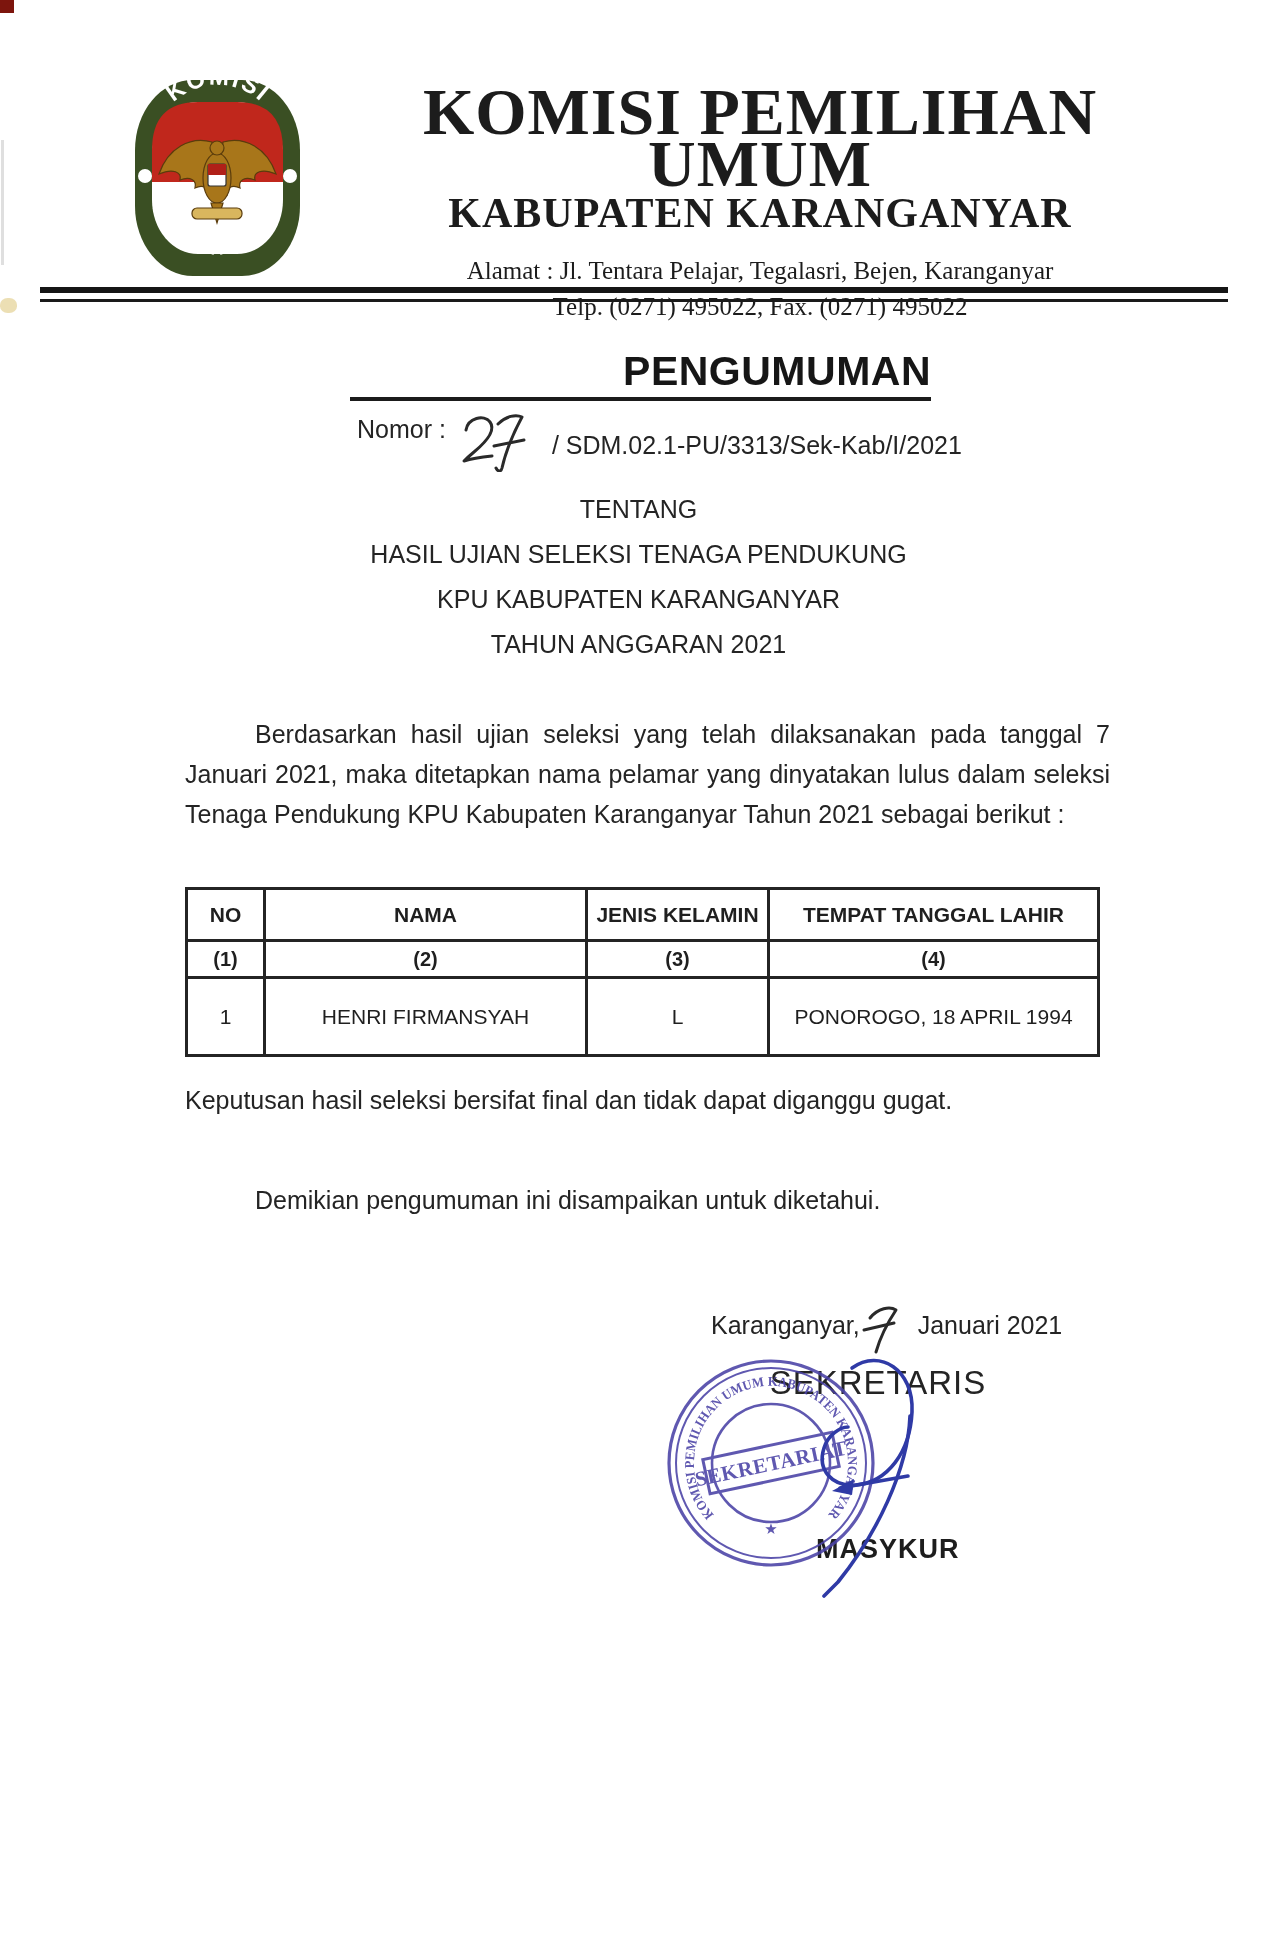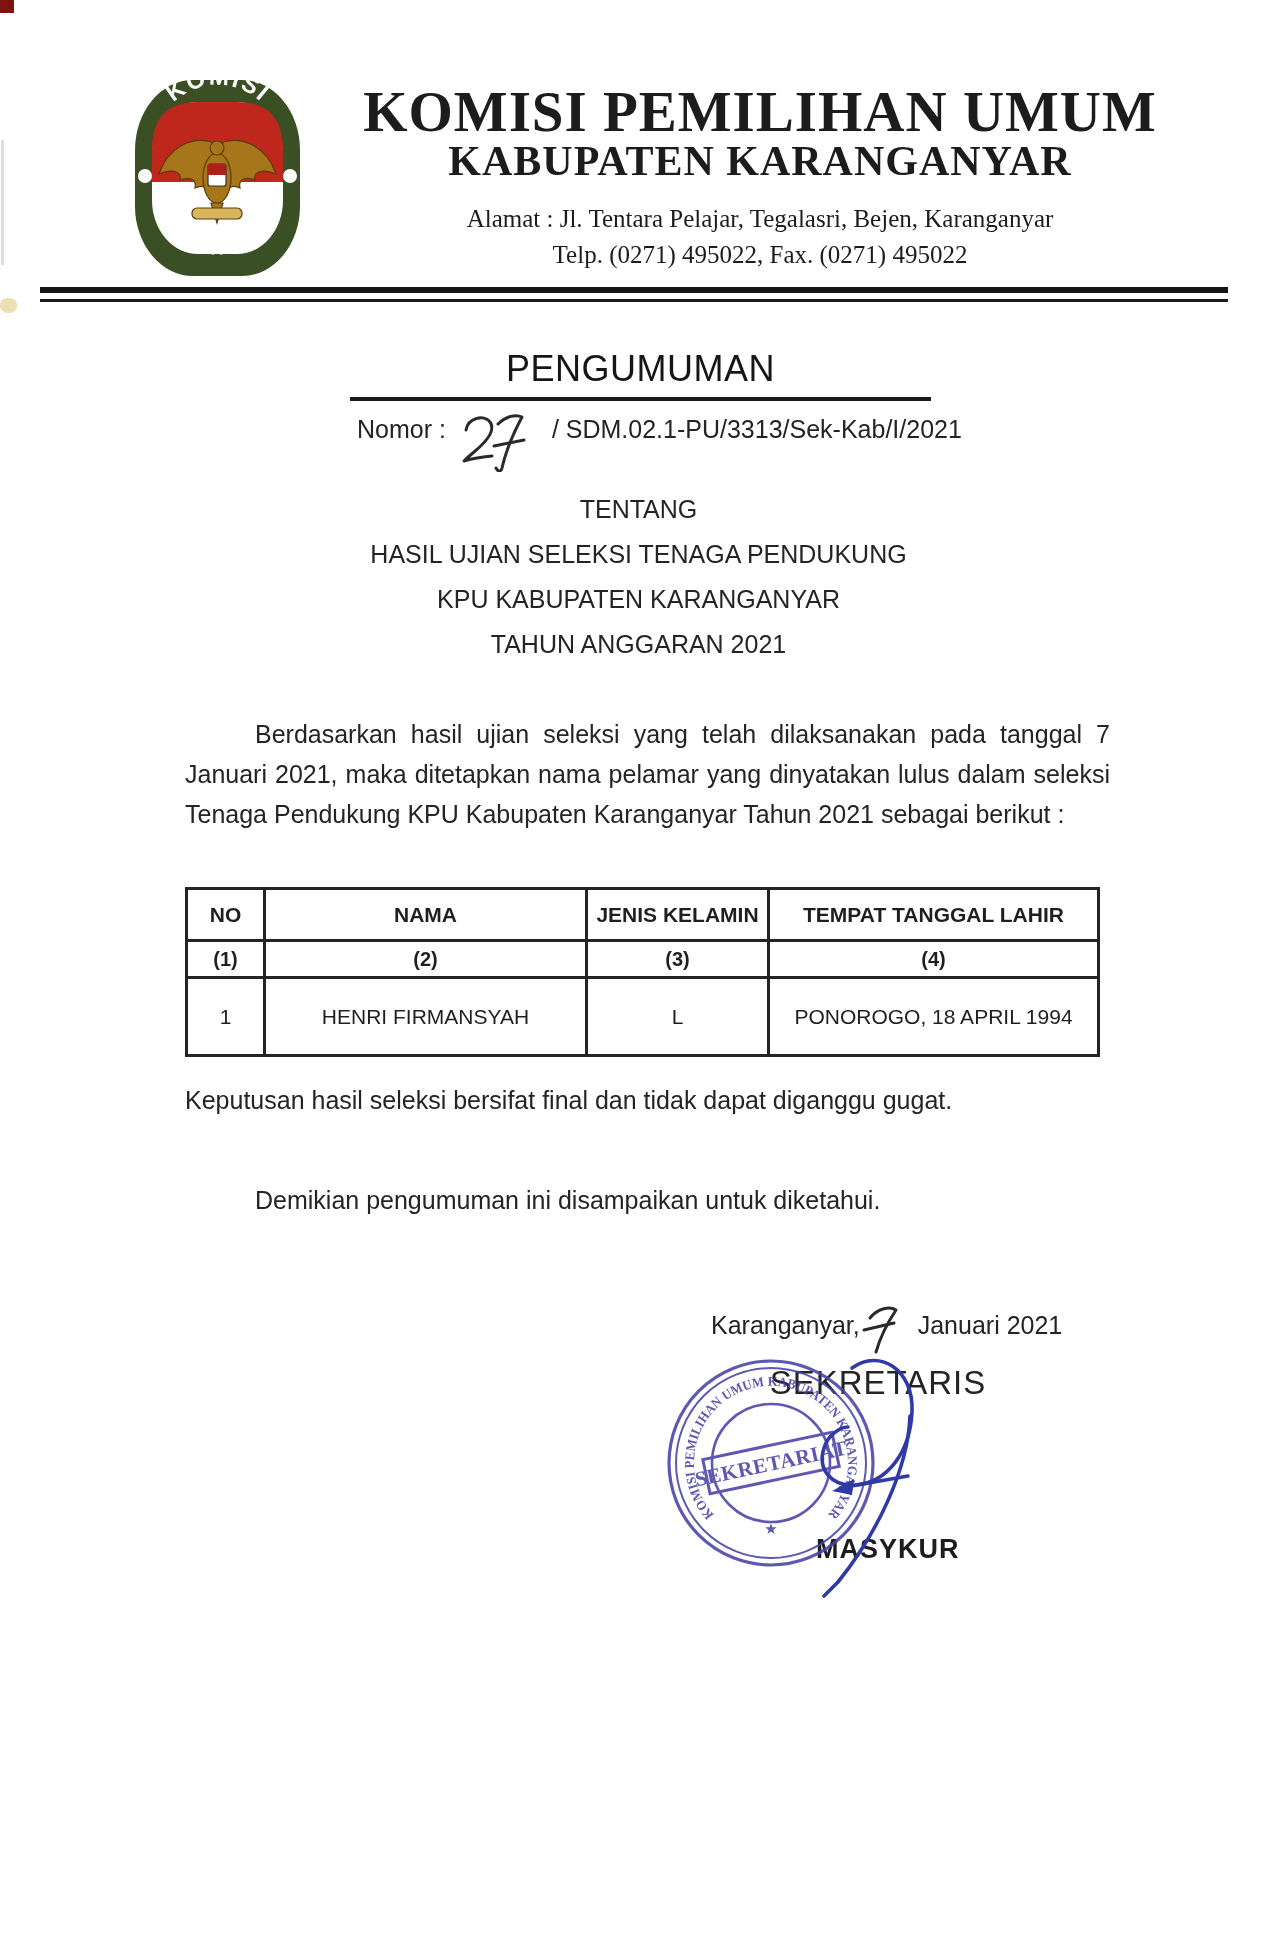--- a/index.html
+++ b/index.html
@@ -5,35 +5,35 @@
   html,body{margin:0;padding:0;background:#ffffff;}
   .page{position:relative;width:1267px;height:1950px;background:#ffffff;overflow:hidden;
         font-family:"Liberation Sans",sans-serif;color:#222;}
   
   .corner-mark{position:absolute;left:0;top:0;width:14px;height:13px;background:#7d150d;}
   .edge-line{position:absolute;left:1px;top:140px;width:3px;height:125px;background:#c4c4c4;opacity:.55;}
   .edge-smudge{position:absolute;left:0;top:298px;width:17px;height:15px;background:#e6d49b;opacity:.75;border-radius:45%;}
   
   .logo{position:absolute;left:132px;top:78px;}
   .head-text{position:absolute;left:320px;top:86px;width:880px;text-align:center;color:#1c1c1c;}
-  .org1{font-family:"Liberation Serif",serif;font-weight:bold;font-size:57px;line-height:52px;letter-spacing:1px;}
+  .org1{font-family:"Liberation Serif",serif;font-weight:bold;font-size:66px;line-height:52px;letter-spacing:1px;}
   .org2{font-family:"Liberation Serif",serif;font-weight:bold;font-size:42px;line-height:46px;letter-spacing:1px;text-align:center;}
   .addr{font-family:"Liberation Serif",serif;font-size:25px;line-height:30px;margin-top:20px;}
   .phone{font-family:"Liberation Serif",serif;font-size:25px;line-height:30px;margin-top:6px;}
   .rule-thick{position:absolute;left:40px;top:287px;width:1188px;height:6px;background:#151515;}
   .rule-thin{position:absolute;left:40px;top:299px;width:1188px;height:3px;background:#1a1a1a;}
   
-  .doc-title{position:absolute;left:350px;top:348px;width:581px;text-align:center;
-             font-size:36px;font-weight:normal;letter-spacing:.5px;color:#161616;}
+  .doc-title{position:absolute;left:350px;top:348px;width:581px;text-align:right;
+             font-size:41px;font-weight:bold;letter-spacing:.5px;color:#161616;}
   .title-underline{position:absolute;left:350px;top:397px;width:581px;height:4px;background:#1b1b1b;}
   .nomor-row{position:absolute;left:357px;top:412px;display:flex;align-items:flex-start;
              font-size:25px;color:#242424;}
   .nomor-label{line-height:34px;}
   .hand-num{margin:-6px 6px 0 10px;}
-  .nomor-rest{line-height:34px;margin-left:12px;}
+  .nomor-rest{line-height:34px;margin-left:12px;margin-top:16px;}
   
   .tentang{position:absolute;left:200px;top:492px;width:877px;text-align:center;
            font-size:25px;color:#242424;}
   .tentang div{height:45px;line-height:34px;}
   
   .para{position:absolute;left:185px;top:714px;width:925px;font-size:25px;color:#242424;}
   .para .pline{height:40px;line-height:40px;text-align:justify;text-align-last:justify;overflow:hidden;box-sizing:border-box;}
   .para .indent{padding-left:70px;}
   .para .plain{text-align:left;text-align-last:left;}
   

